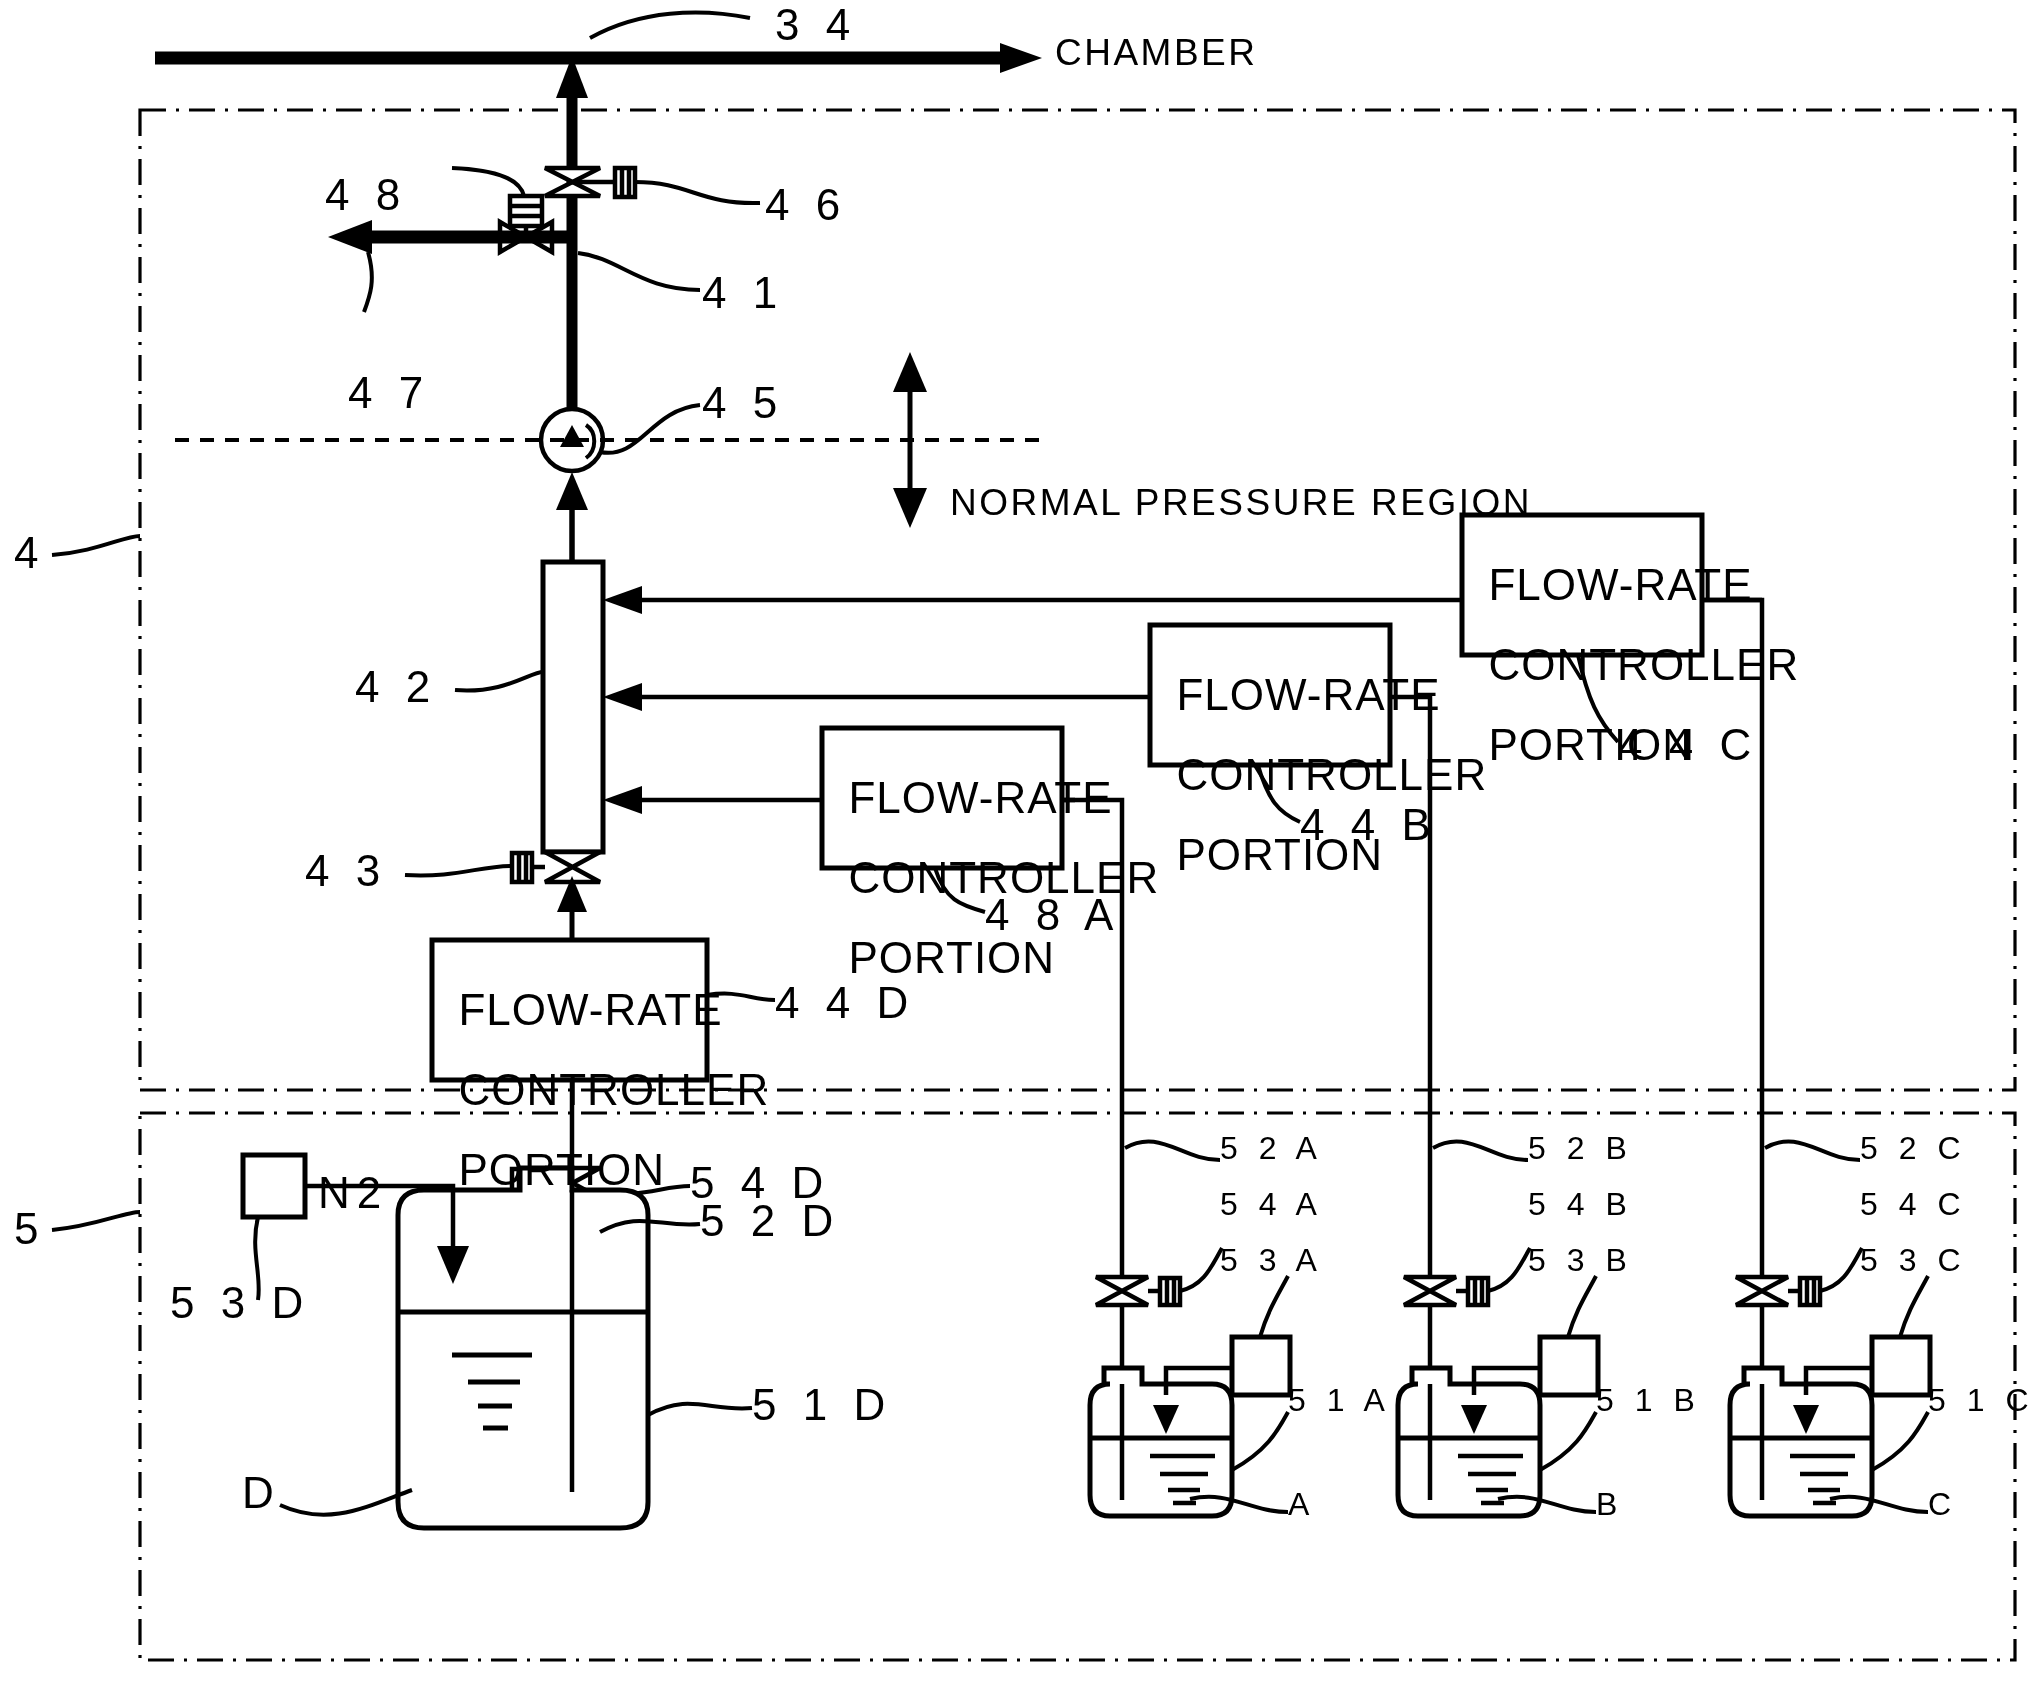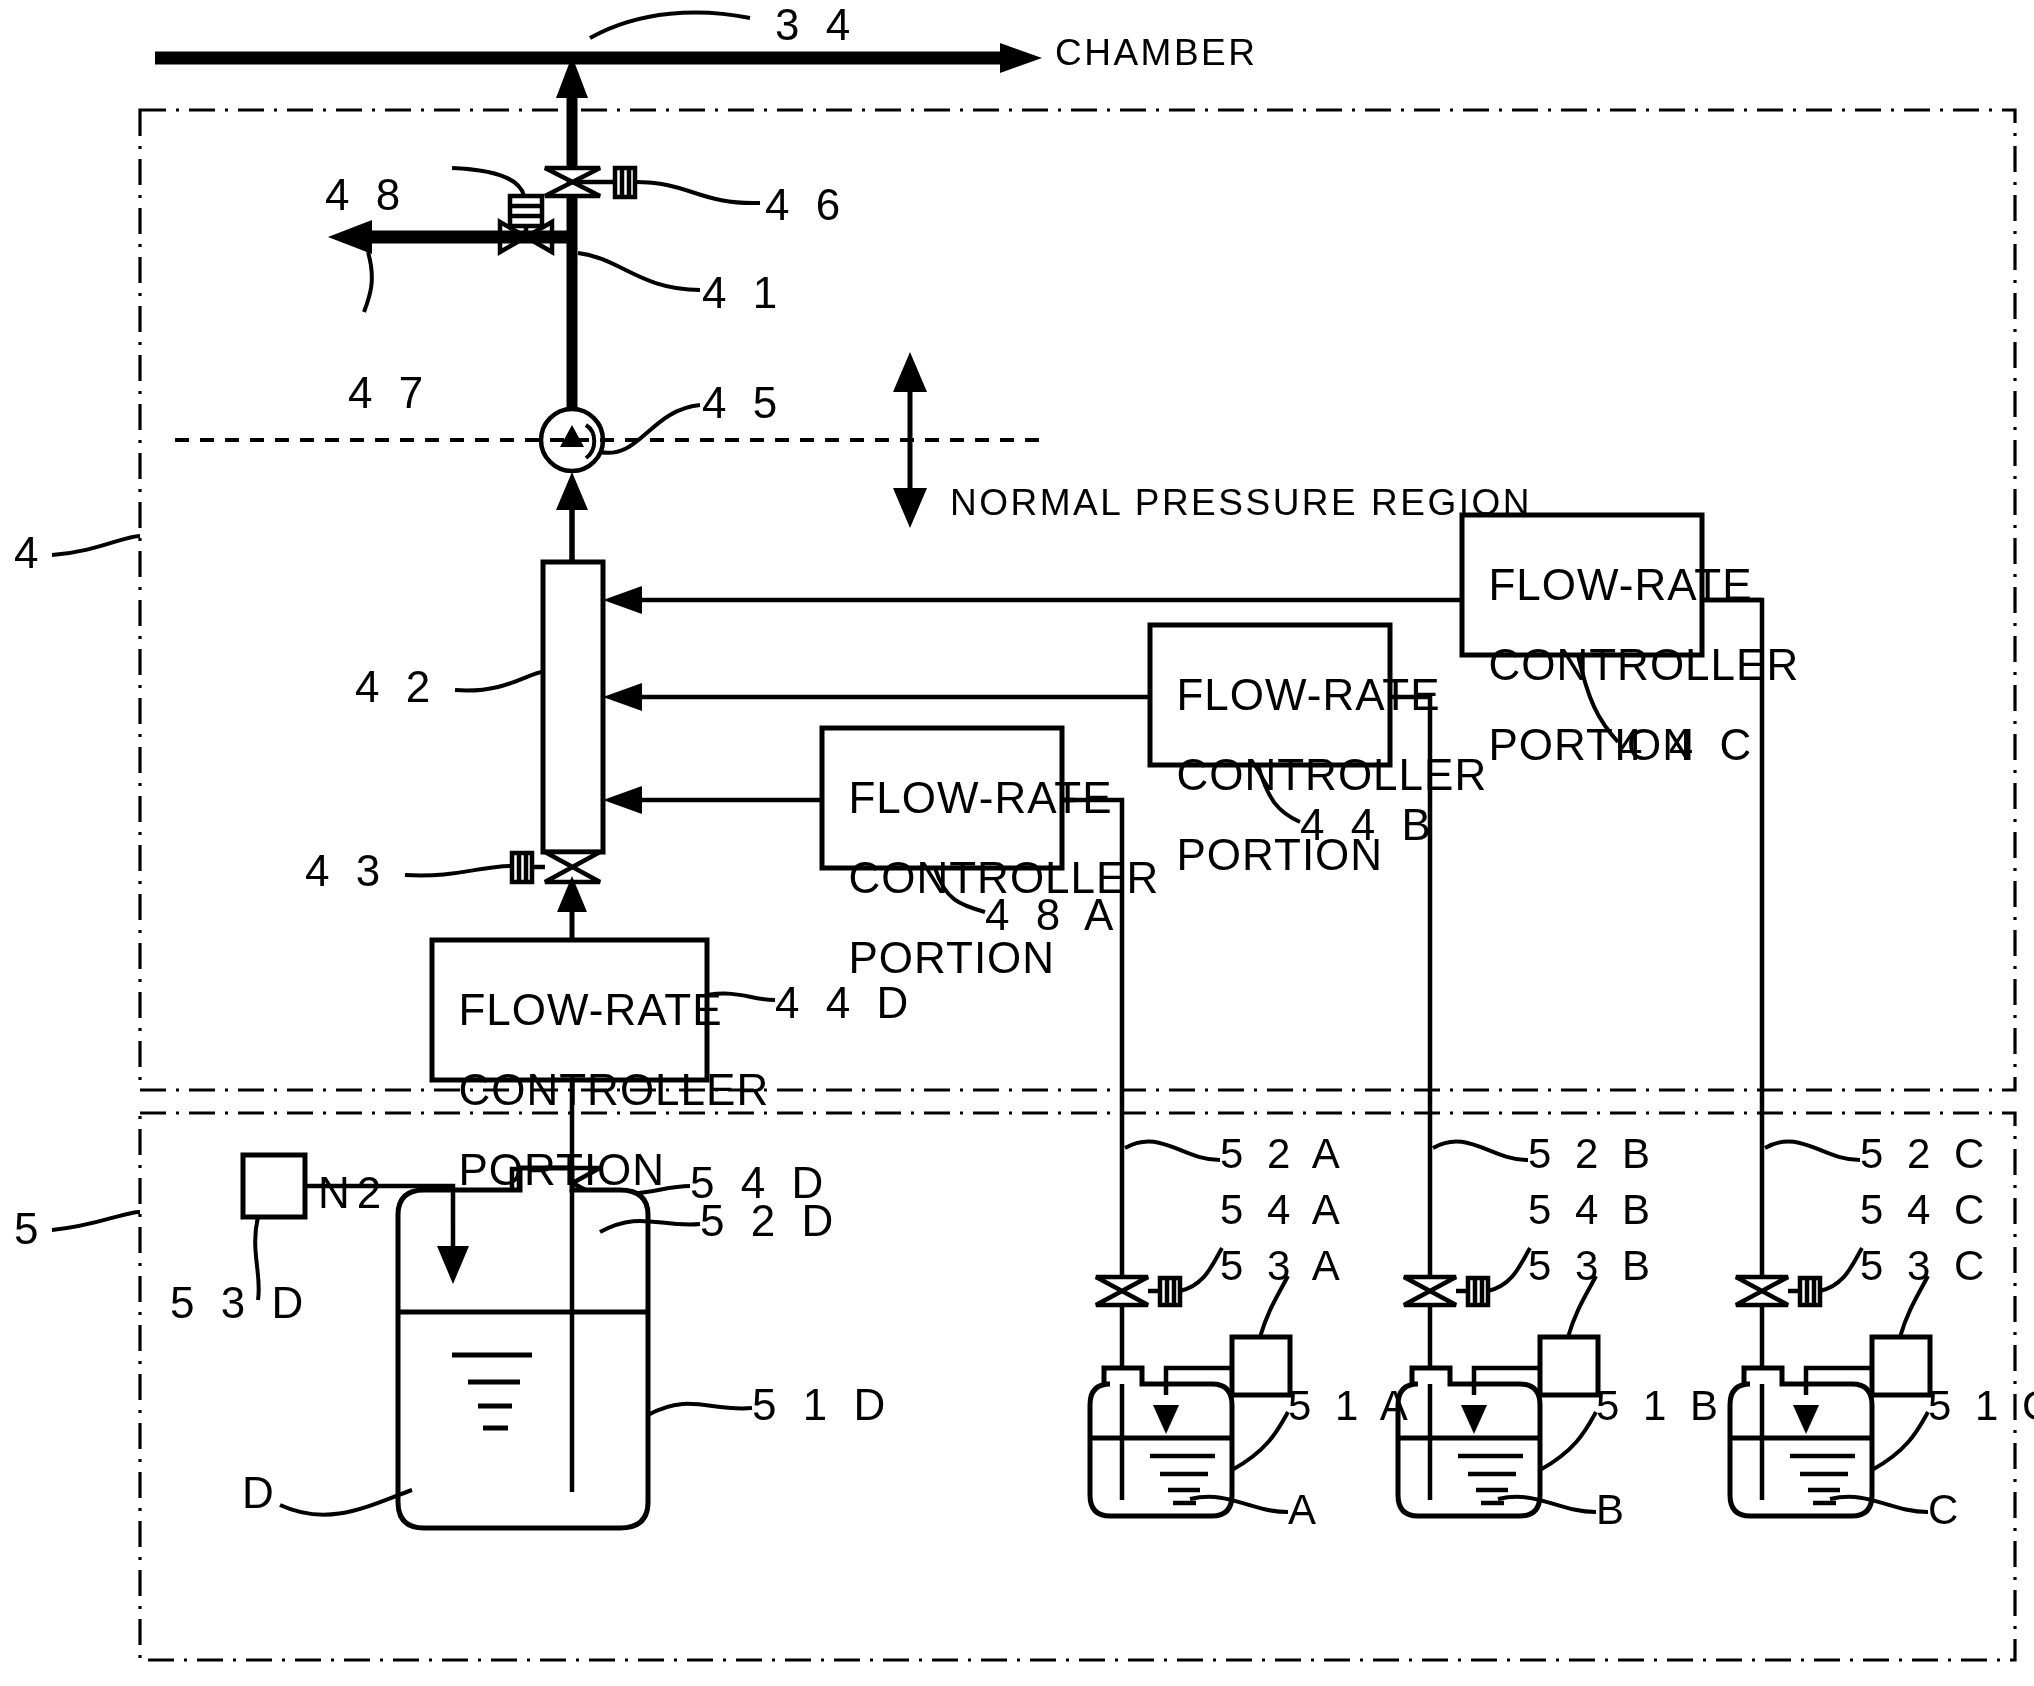--- a/index.html
+++ b/index.html
@@ -2,21 +2,21 @@
 <html><head>
 <meta charset="utf-8">
 <style>
   html,body{margin:0;padding:0;background:#fff;}
   body{font-family:"Liberation Sans",sans-serif;}
   #stage{position:relative;width:2034px;height:1686px;background:#fff;overflow:hidden;}
   svg#diagram{position:absolute;left:0;top:0;width:2034px;height:1686px;}
   .lbl{position:absolute;color:#000;white-space:pre;font-family:"Liberation Sans",sans-serif;
        font-weight:400;letter-spacing:0px;}
   .num{font-size:44px;letter-spacing:7px;}
-  .num-s{font-size:42px;letter-spacing:6px;}
+  .num-s{font-size:32px;letter-spacing:6px;}
   .cap{font-size:37px;letter-spacing:2.5px;}
   .boxtext{position:absolute;font-size:44px;line-height:40px;
            letter-spacing:1px;color:#000;white-space:pre;font-family:"Liberation Sans",sans-serif;}
 </style>
 </head>
 <body>
 
 <div id="stage">
 
 <svg id="diagram" viewBox="0 0 2034 1686">

